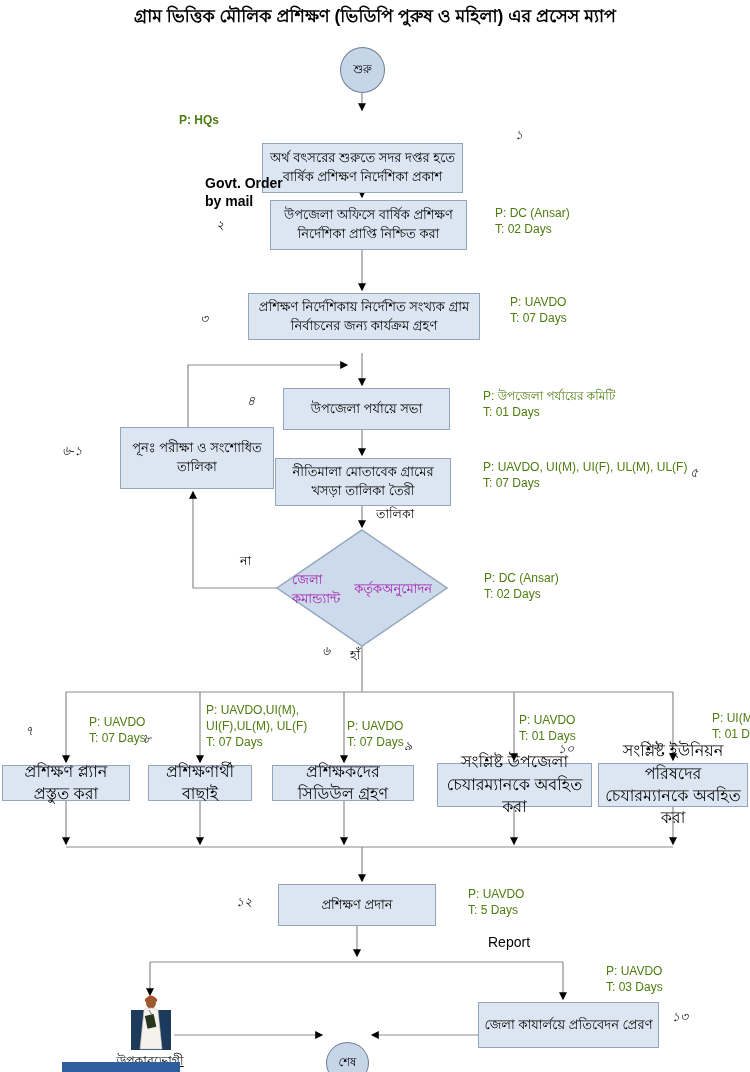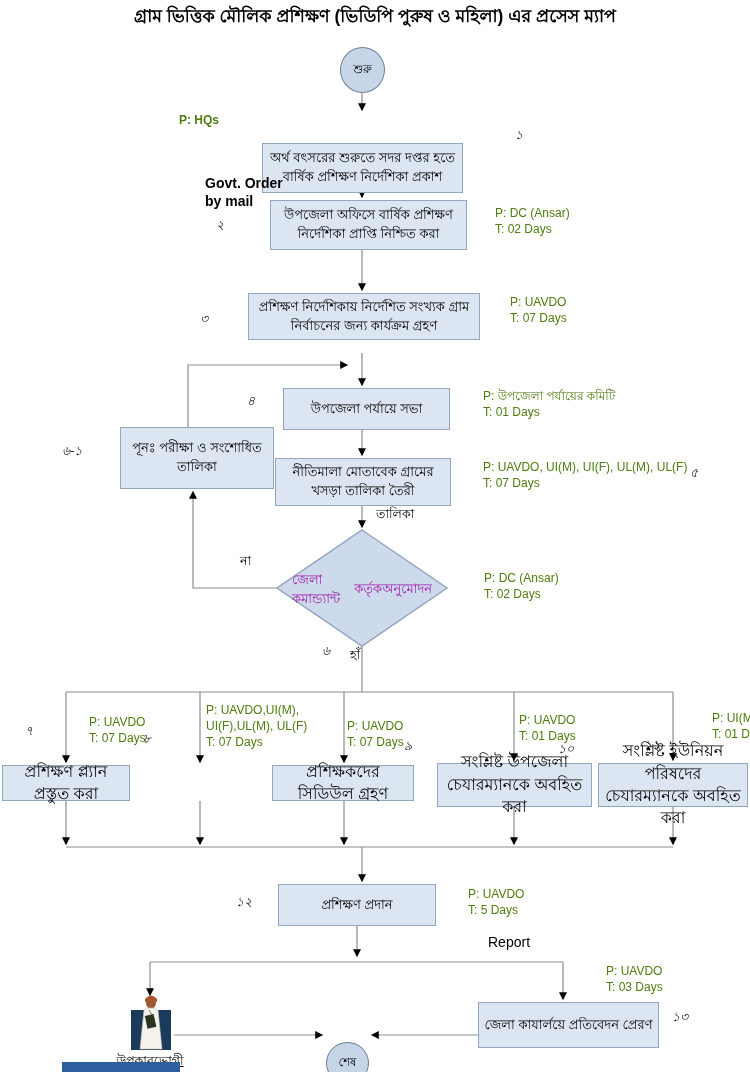--- a/index.html
+++ b/index.html
@@ -171,20 +171,21 @@
     <div>T: 01 Days</div>
   </div>
   <div class="abs num" style="left:558px;top:740px;">১০</div>
   <div class="abs num" style="left:644px;top:736px;">১১</div>
   <div class="abs annot" style="left:696px;top:710px;">
     <div>P: UI(M)</div>
     <div>T: 01 Days</div>
   </div>
 
   <div class="abs box box-sm" style="left:2px;top:765px;width:128px;height:36px;">প্রশিক্ষণ প্ল্যান প্রস্তুত করা</div>
+  <div class="abs box box-sm" style="left:148px;top:765px;width:104px;height:36px;">প্রশিক্ষণার্থী বাছাই</div>
   <div class="abs box box-sm" style="left:272px;top:765px;width:142px;height:36px;">প্রশিক্ষকদের সিডিউল গ্রহণ</div>
   <div class="abs box box-sm" style="left:437px;top:763px;width:155px;height:44px;">সংশ্লিষ্ট উপজেলা চেযারম্যানকে অবহিত করা</div>
   <div class="abs box box-sm" style="left:598px;top:763px;width:150px;height:44px;">সংশ্লিষ্ট ইউনিয়ন পরিষদের চেযারম্যানকে অবহিত করা</div>
 
   <div class="abs box" style="left:278px;top:884px;width:158px;height:42px;">প্রশিক্ষণ প্রদান</div>
   <div class="abs num" style="left:236px;top:893px;">১২</div>
   <div class="abs annot" style="left:452px;top:886px;">
     <div>P: UAVDO</div>
     <div>T: 5 Days</div>
   </div>

